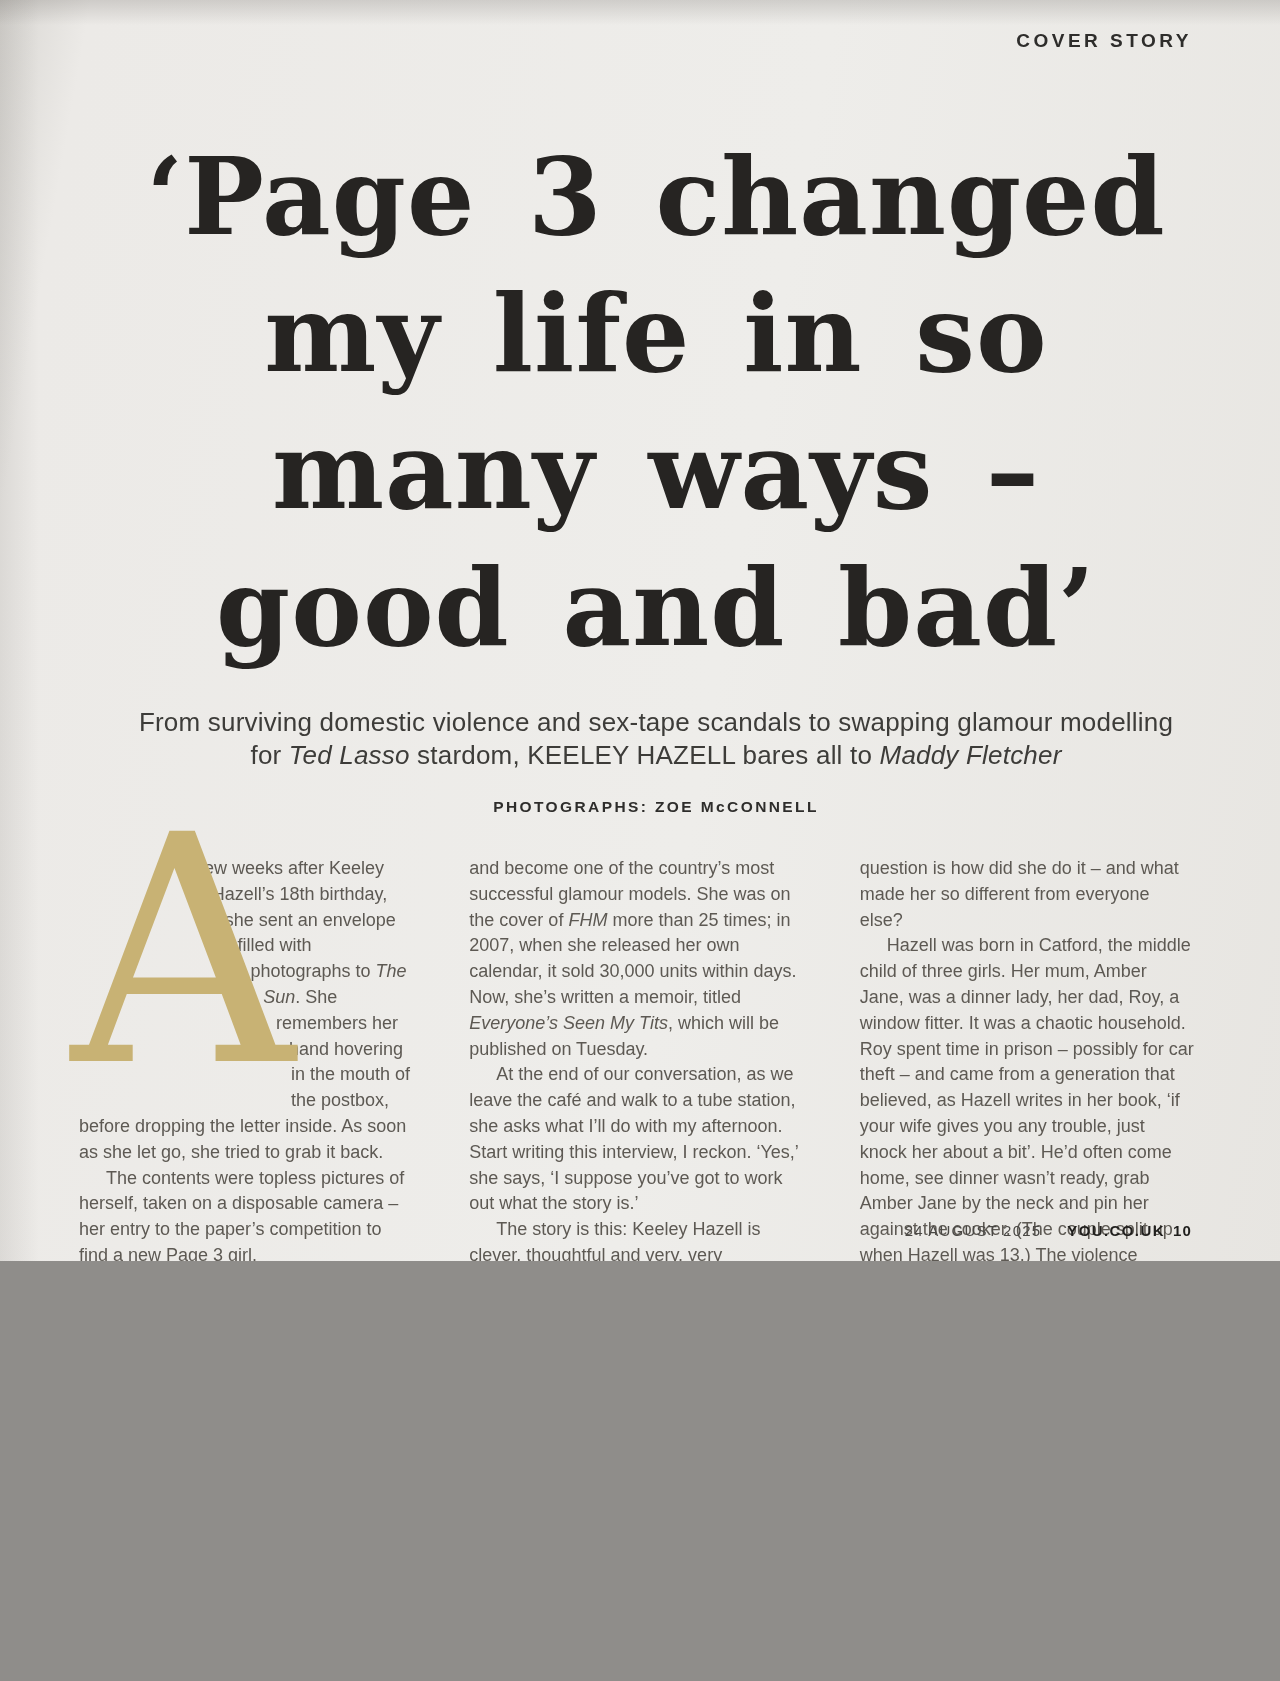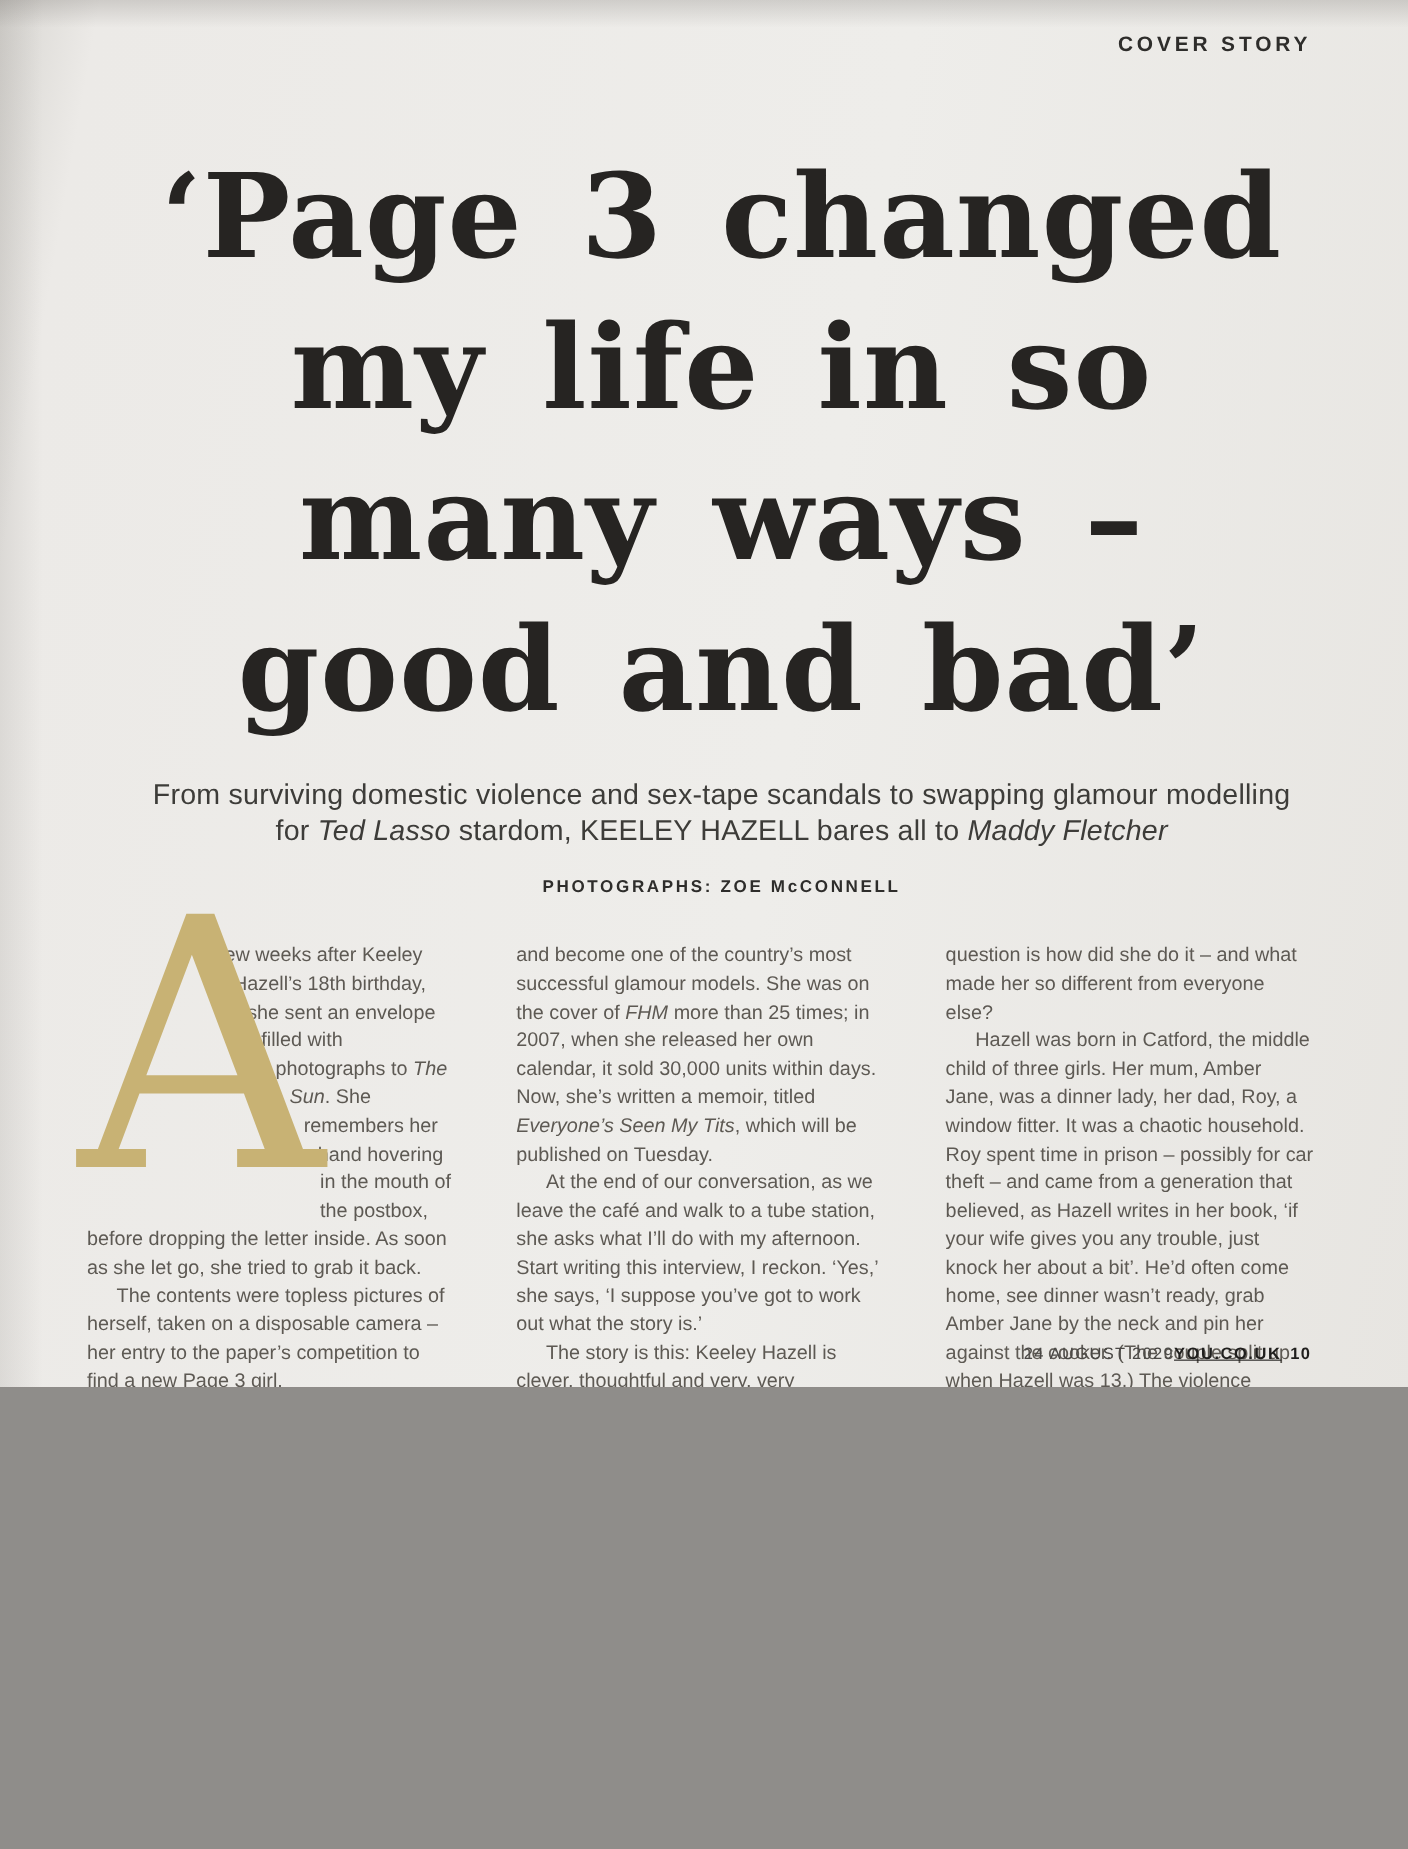--- a/index.html
+++ b/index.html
@@ -52,21 +52,21 @@
   .dropcap-letter{
     position:absolute; top:-62px; left:-8px;
     font-family:"DejaVu Serif", serif; font-size:316px; line-height:1;
     transform:scaleX(.98); transform-origin:left top;
     color:#c8b274;
   }
   .footer{
     position:absolute; right:104px; bottom:22px;
     font-size:15px; letter-spacing:1.2px; color:#4a4845;
   }
-  .footer .f-site{ font-weight:700; color:#201f1d; letter-spacing:1.4px;text-decoration:underline; }
+  .footer .f-site{ font-weight:700; color:#201f1d; margin-left:26px; letter-spacing:1.4px; }
   .footer .f-page{ font-weight:700; color:#201f1d; margin-left:8px; }
 </style>
 </head>
 <body>
 
 <div class="page">
 
   <div class="kicker">COVER STORY</div>
 
   <header class="head">
@@ -97,16 +97,16 @@
         <p class="para indent"><span>Since Page 3’s inception in 1970 and demise in 2017, there have been hundreds of girls who modelled for it. But none of them, really, have had a career like Hazell’s. So the</span></p>
       </div>
     <div class="col">
         <p class="para"><span>question is how did she do it – and what made her so different from everyone else?</span></p>
         <p class="para indent"><span>Hazell was born in Catford, the middle child of three girls. Her mum, Amber Jane, was a dinner lady, her dad, Roy, a window fitter. It was a chaotic household. Roy spent time in prison – possibly for car theft – and came from a generation that believed, as Hazell writes in her book, ‘if your wife gives you any trouble, just knock her about a bit’. He’d often come home, see dinner wasn’t ready, grab Amber Jane by the neck and pin her against the cooker. (The couple split up when Hazell was 13.) The violence extended to the children. Roy would hit them with: a wooden spoon, a metre ruler, a shoe, the metal part of a hoover, a belt. (Hazell still has a relationship with her dad and showed him the book before publication; he didn’t ask for her to change anything.)</span></p>
         <p class="para indent"><span>As Hazell explains all of this, I remember how she described standing by that postbox – thinking about how much she wanted to change her life, believing Page 3 was her only option. I ask when she developed her sense of ambition and she replies: ‘I don’t remember myself without it.’</span></p>
       </div>
   </main>
 
   <footer class="footer">
-    <span class="f-date">24 AUGUST 2029</span><span class="f-site">YOU.CO.UK</span><span class="f-page">10</span>
+    <span class="f-date">24 AUGUST 2025</span><span class="f-site">YOU.CO.UK</span><span class="f-page">10</span>
   </footer>
 
 </div>
 
 </body></html>

